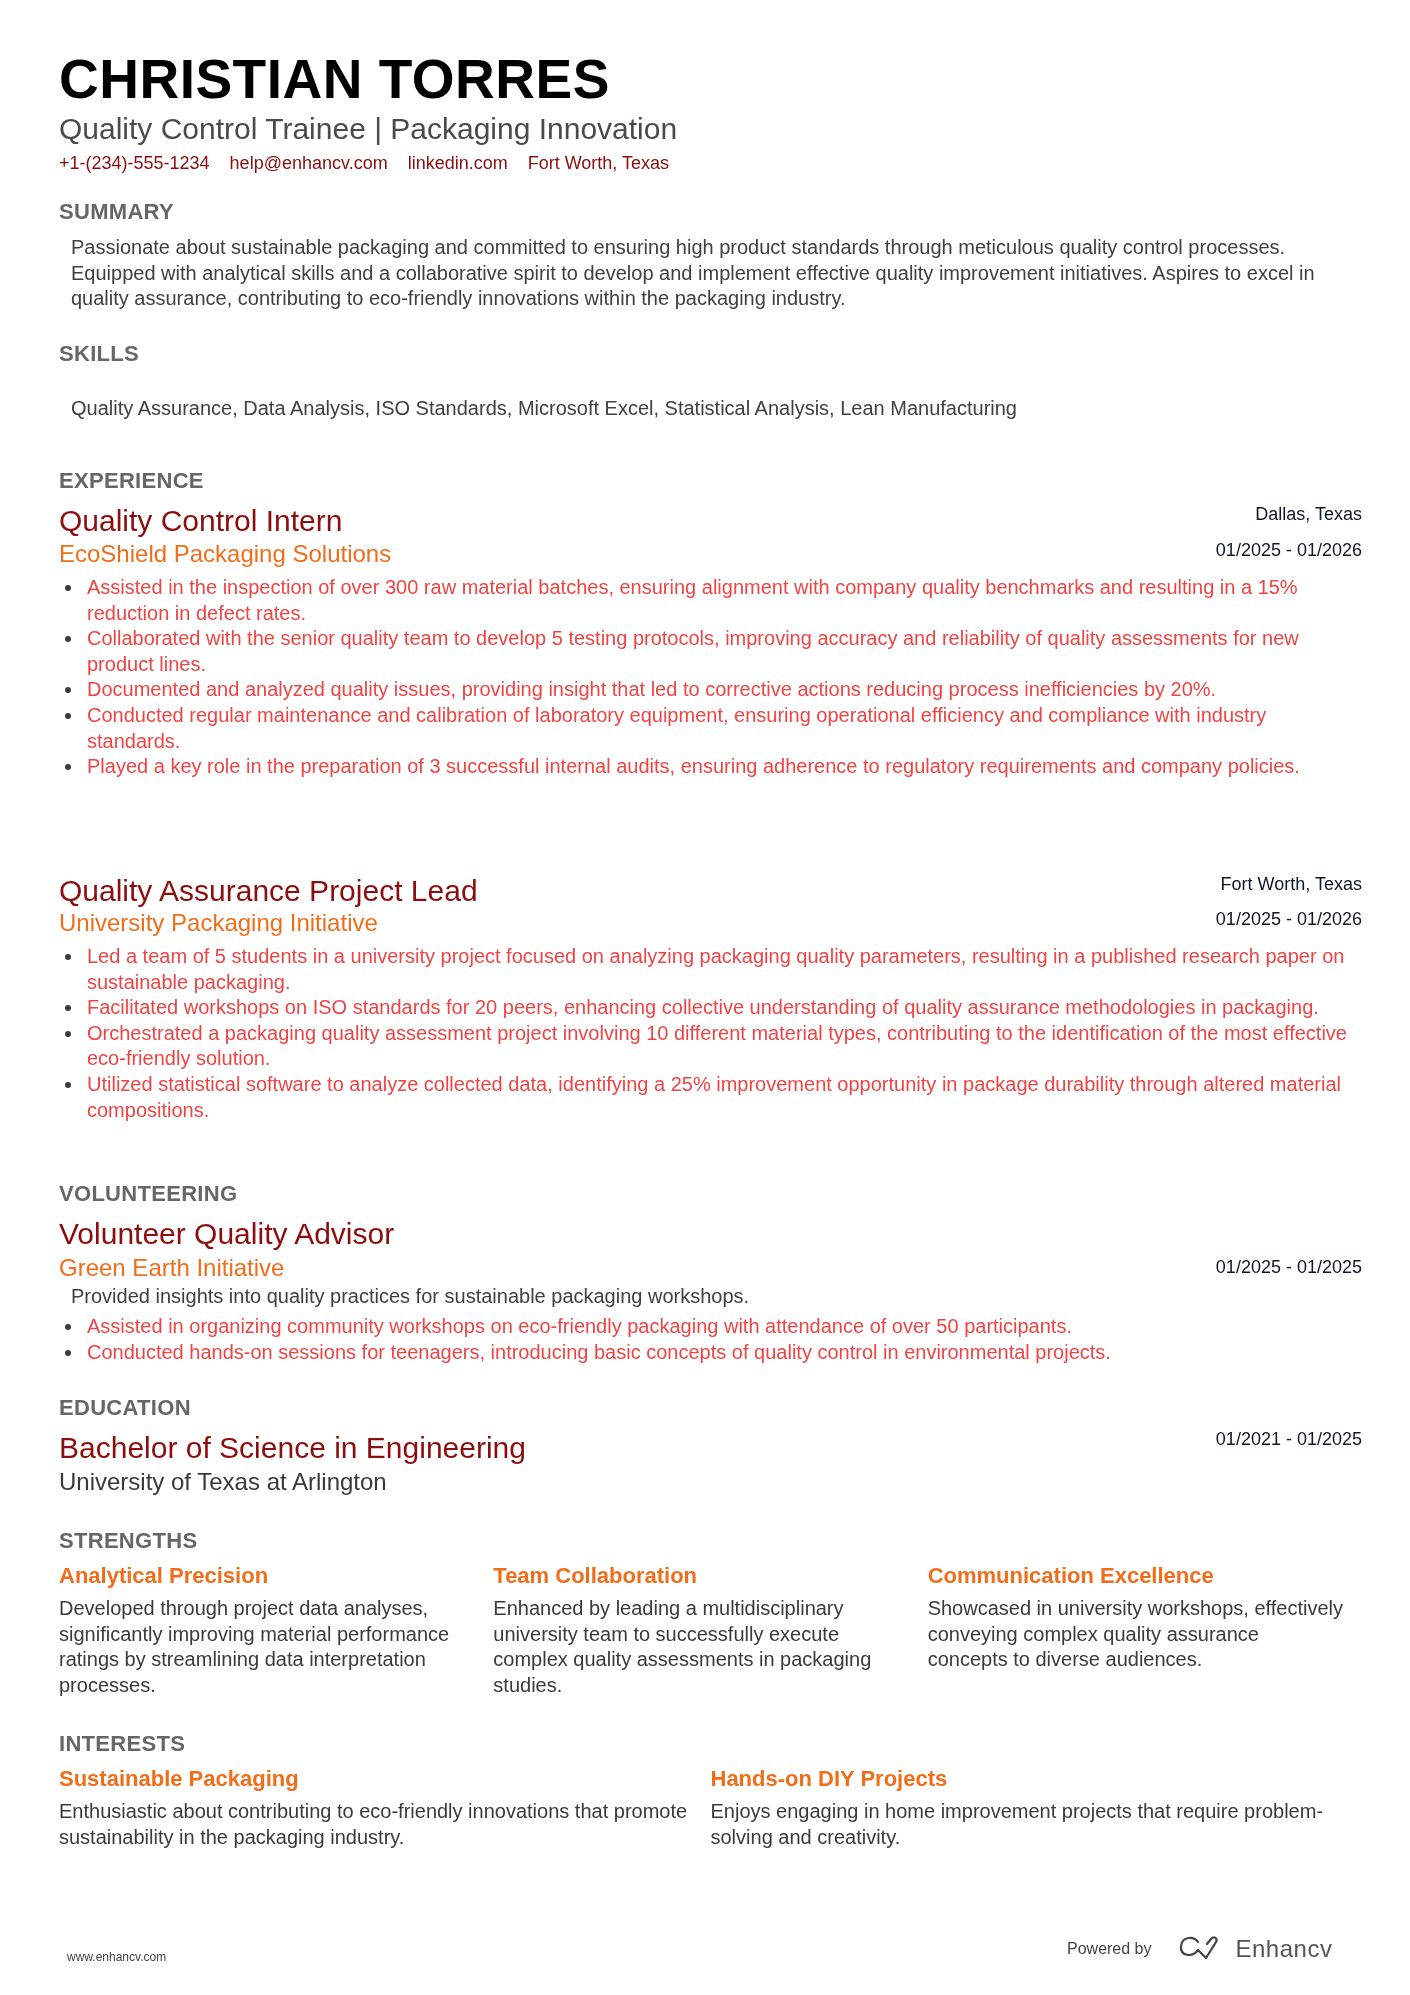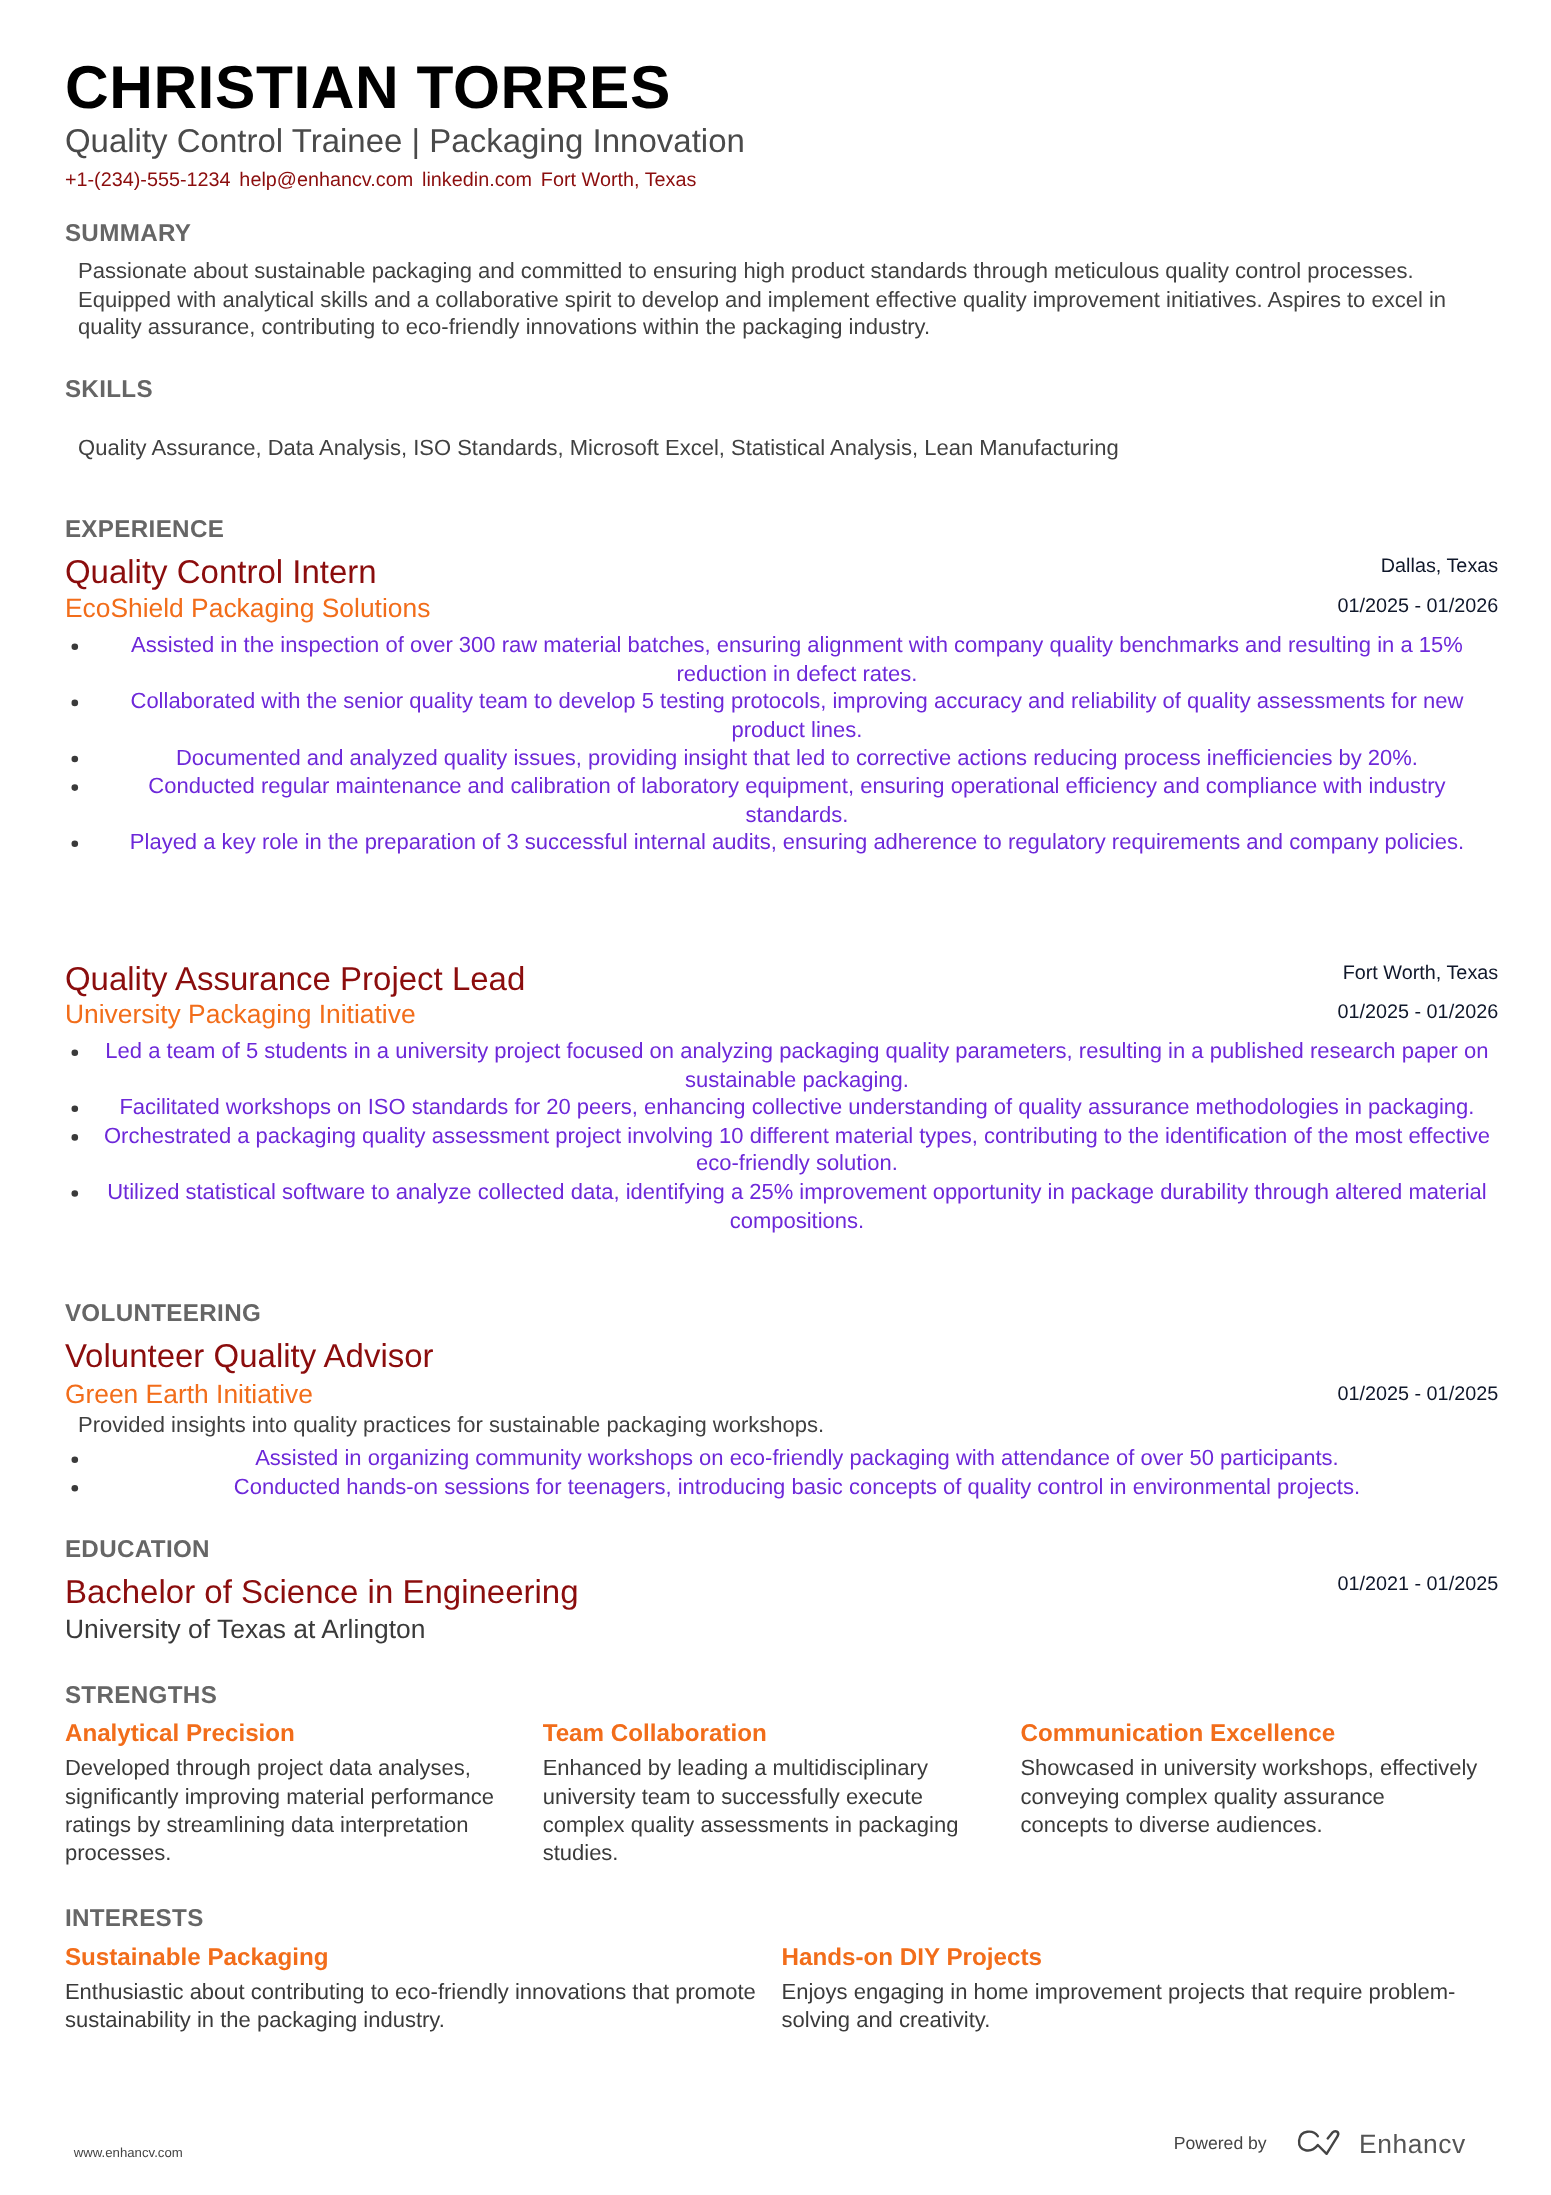--- a/index.html
+++ b/index.html
@@ -16,21 +16,21 @@
     position: absolute; top: 46px; left: 0;
     font-size: 55px; font-weight: 700; color: #000; letter-spacing: 0.5px;
     line-height: 66px;
   }
   .headline {
     position: absolute; top: 110px; left: 0;
     font-size: 30px; color: #4a4a4a; line-height: 38px;
   }
   .contacts {
     position: absolute; top: 151px; left: 0;
-    display: flex; gap: 8px;
+    display: flex; gap: 20px;
     font-size: 18px; color: #8b0d0d; line-height: 24px;
   }
   .contacts span { white-space: nowrap; }
 
   .sec-title {
     position: absolute; left: 0;
     font-size: 22px; font-weight: 700; color: #666666; letter-spacing: 0.3px;
     line-height: 28px;
   }
   .para {
@@ -49,21 +49,21 @@
   .meta {
     position: absolute; right: 0;
     font-size: 18px; color: #0f172a; line-height: 24px; text-align: right;
     white-space: nowrap;
   }
   ul.bullets {
     position: absolute; left: 0; width: 1303px; list-style: none;
   }
   ul.bullets li {
     position: relative; padding-left: 28px;
-    font-size: 20px; line-height: 25.6px; color: #6d28d9; text-align: center;
+    font-size: 20px; line-height: 25.6px; color: #ef4444;
   }
   ul.bullets li::before {
     content: ""; position: absolute; left: 6px; top: 10px;
     width: 6px; height: 6px; border-radius: 50%; background: #3a3a3a;
   }
 
   .cols3 { position: absolute; left: 0; width: 1303px; display: flex; gap: 0; }
   .cols3 .col { width: 444px; padding-right: 18px; }
   .cols2 { position: absolute; left: 0; width: 1303px; display: flex; }
   .cols2 .col { width: 667px; padding-right: 18px; }

